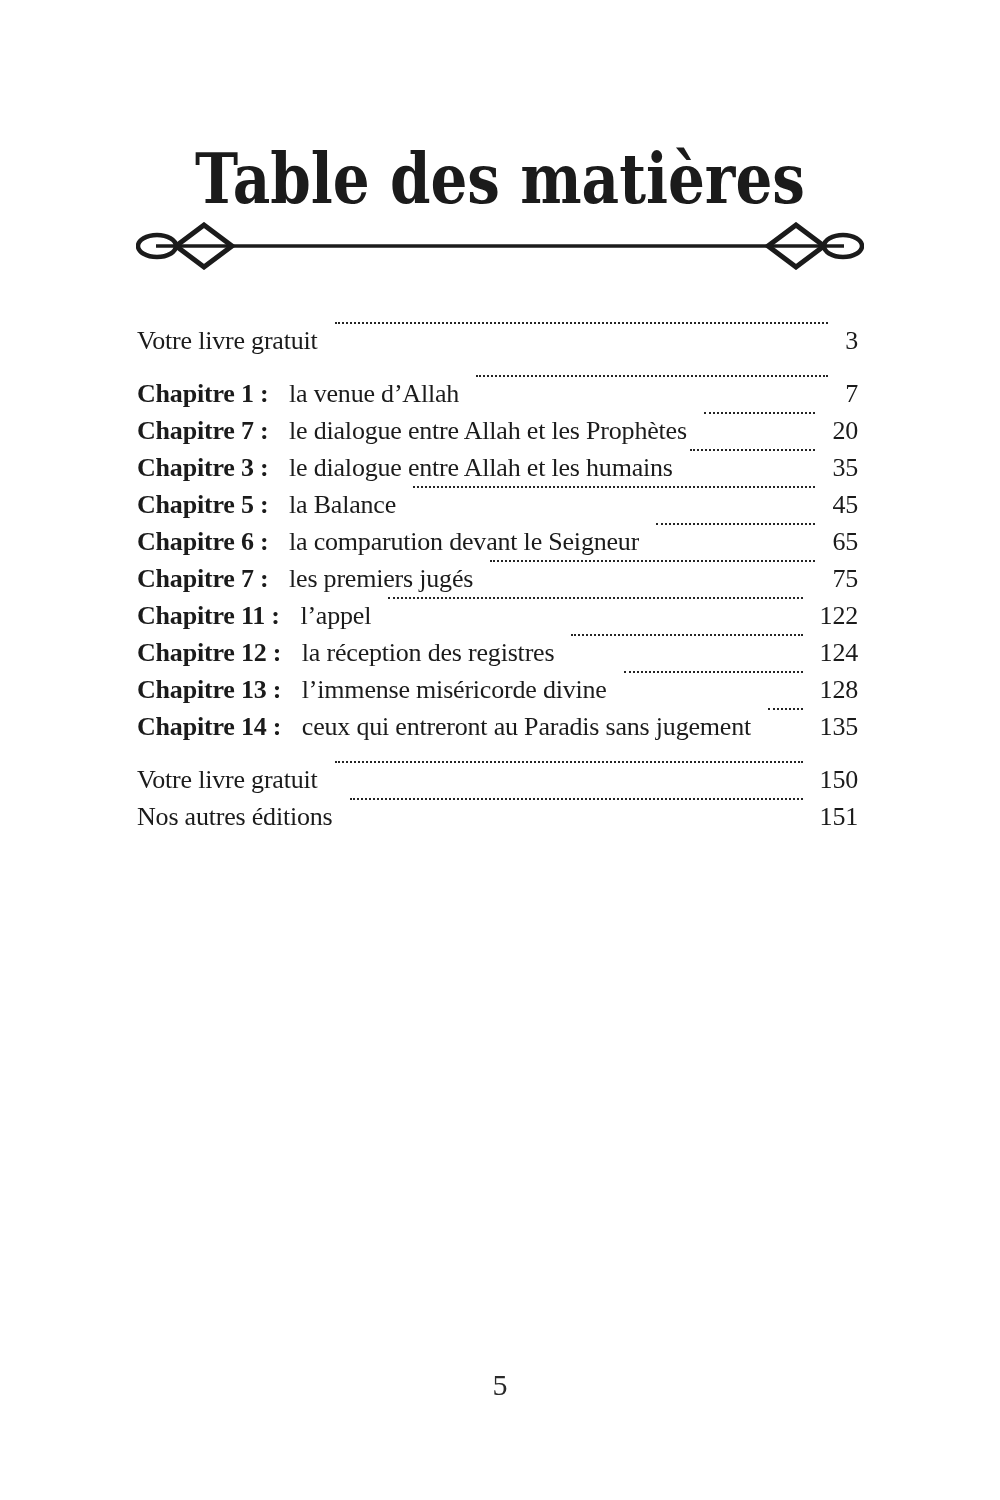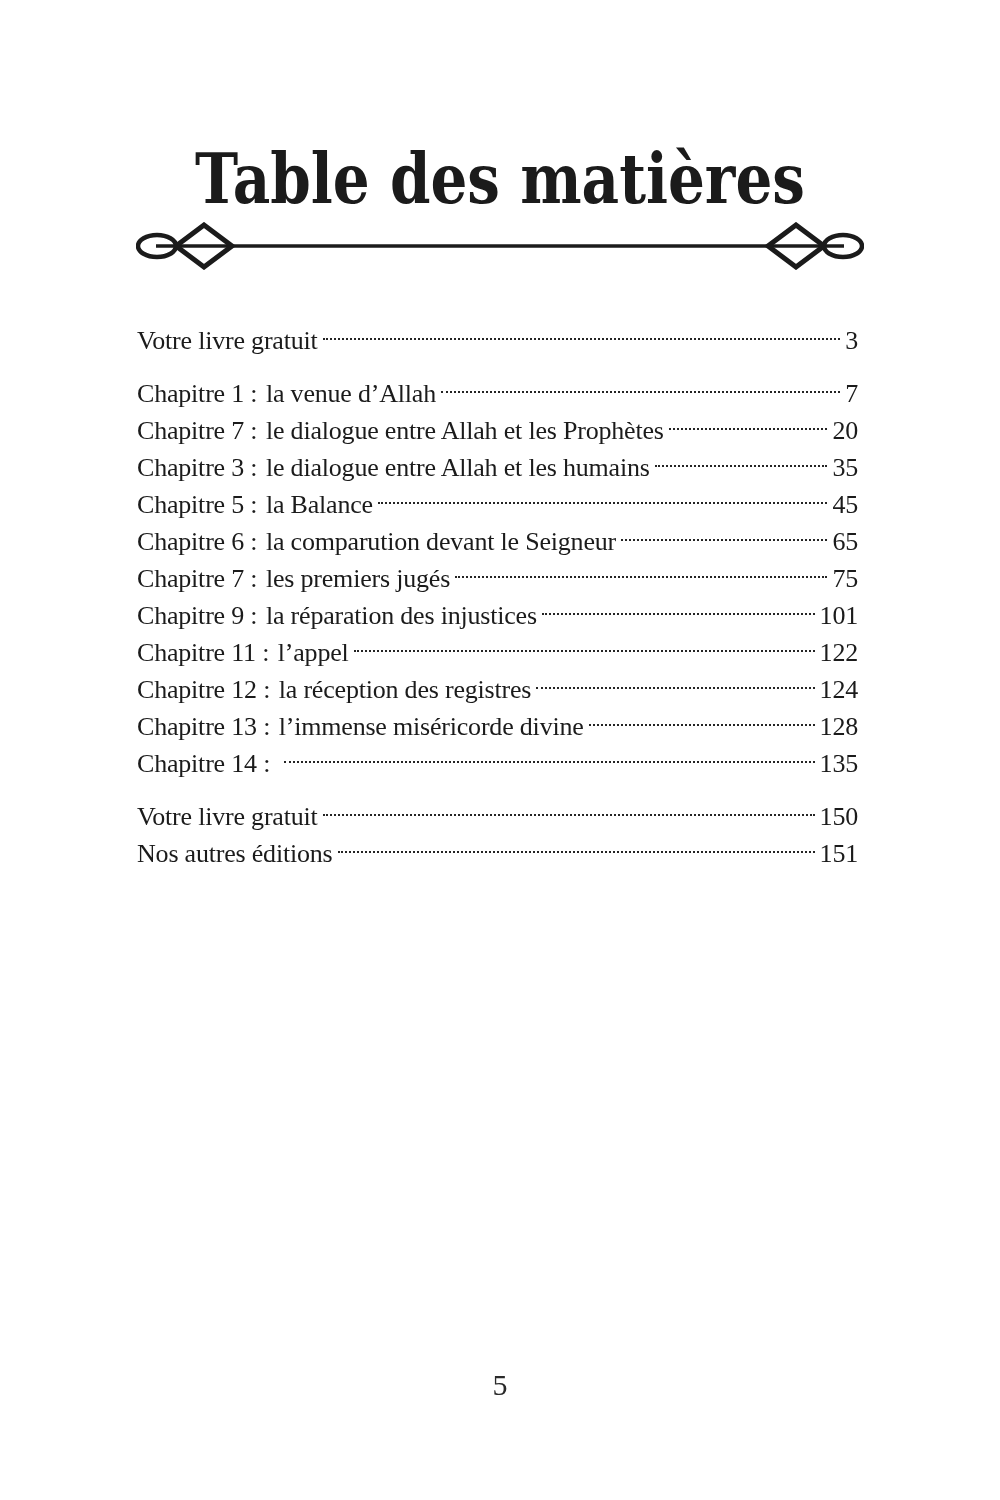--- a/index.html
+++ b/index.html
@@ -37,25 +37,26 @@
   .toc {
     margin: 52px 142px 0 137px;
     font-size: 26px;
     letter-spacing: -0.2px;
     line-height: 37px;
   }
   .toc-section { margin-top: 16px; }
   .toc-section:first-child { margin-top: 0; }
   .toc-row {
     display: flex;
-    align-items: center;
+    align-items: flex-start;
     white-space: nowrap;
+    gap: 12px;
   }
   .toc-prefix {
-    font-weight: 400;
+    font-weight: 700;
     margin-right: 0.33em;
   }
   .toc-title {
     flex-shrink: 1;
     min-width: 0;
     overflow: hidden;
   }
   .toc-dots {
     flex: 1 1 auto;
     min-width: 4px;
@@ -133,45 +134,40 @@
       <span class="toc-dots"></span>
       <span class="toc-page">65</span>
     </div>
         <div class="toc-row">
       <span class="toc-prefix">Chapitre 7 :</span>
       <span class="toc-title">les premiers jugés</span>
       <span class="toc-dots"></span>
       <span class="toc-page">75</span>
     </div>
         <div class="toc-row">
-      <span class="toc-prefix">Chapitre 9 :</span>
-      <span class="toc-title">la réparation des injustices</span>
-      <span class="toc-dots"></span>
-      <span class="toc-page">101</span>
-    </div>
-        <div class="toc-row">
       <span class="toc-prefix">Chapitre 11 :</span>
       <span class="toc-title">l’appel</span>
       <span class="toc-dots"></span>
       <span class="toc-page">122</span>
     </div>
         <div class="toc-row">
       <span class="toc-prefix">Chapitre 12 :</span>
       <span class="toc-title">la réception des registres</span>
       <span class="toc-dots"></span>
       <span class="toc-page">124</span>
     </div>
         <div class="toc-row">
       <span class="toc-prefix">Chapitre 13 :</span>
       <span class="toc-title">l’immense miséricorde divine</span>
       <span class="toc-dots"></span>
       <span class="toc-page">128</span>
     </div>
         <div class="toc-row">
       <span class="toc-prefix">Chapitre 14 :</span>
+      <span class="toc-title">ceux qui entreront au Paradis sans jugement</span>
       <span class="toc-dots"></span>
       <span class="toc-page">135</span>
     </div>
       </div>
       <div class="toc-section">
         <div class="toc-row">
 
       <span class="toc-title">Votre livre gratuit</span>
       <span class="toc-dots"></span>
       <span class="toc-page">150</span>

